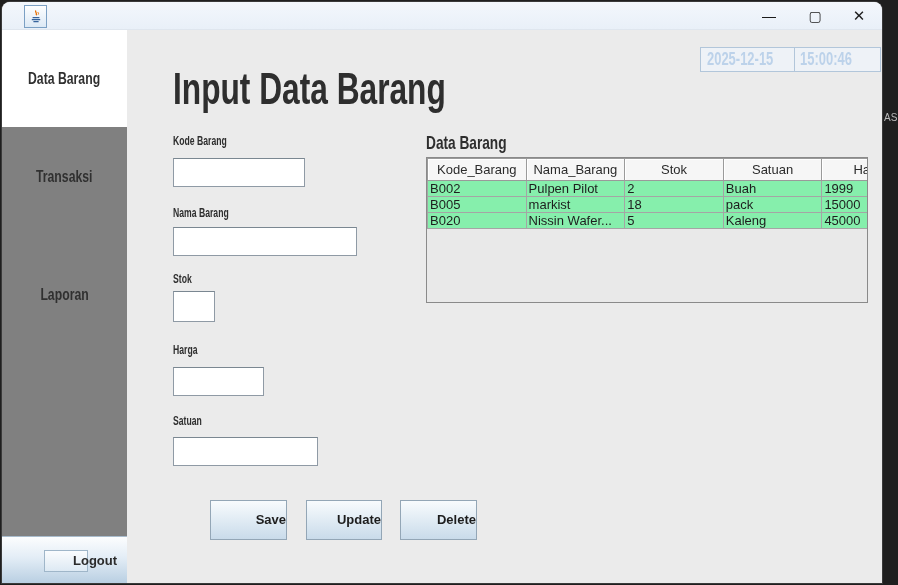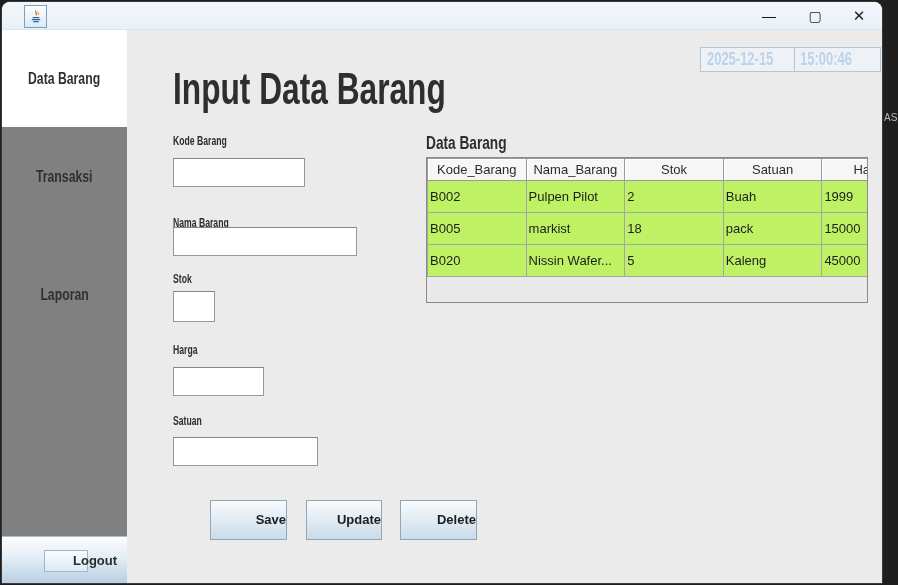--- a/index.html
+++ b/index.html
@@ -61,22 +61,22 @@
     font-family:"Liberation Sans", sans-serif; }
 
   
   .tbl-title{ position:absolute; left:299px; top:102px; font-size:19px; }
   .scrollpane{ position:absolute; left:299px; top:127px; width:442px; height:146px;
     border:1px solid #8a8a8a; background:#e9e9e9; overflow:hidden; }
   table.grid{ border-collapse:collapse; width:494px; table-layout:fixed;border-radius:28px; }
   table.grid th{ height:22px; background:#f6f6f6; border:1px solid #9a9a9a;
     box-shadow:inset 1px 1px 0 #ffffff; font-size:13px; font-weight:normal;
     color:#2b2b2b; text-align:center; }
-  table.grid td{ height:16px; background:#bef264; border:1px solid #a5a5a5;
-    font-size:13px; color:#1e1e1e; text-align:left; padding:8px 2px;
+  table.grid td{ height:16px; background:#86efac; border:1px solid #a5a5a5;
+    font-size:13px; color:#1e1e1e; text-align:left; padding:0 2px;
     overflow:hidden; white-space:nowrap; }
 
   
   .act-btn{ position:absolute; top:470px; height:40px;
     background:linear-gradient(#f8fbfd, #e3edf5 45%, #c9dbea);
     border:1px solid #93a6b6; font-size:13px; font-weight:bold; color:#1d1d1d;
     text-align:right; line-height:38px; cursor:pointer;
     font-family:"Liberation Sans", sans-serif; }
   .btn-save{ left:83px; width:77px; }
   .btn-update{ left:179px; width:76px; }
@@ -128,21 +128,21 @@
     </div>
     <div class="dt-box time-box">
       <span class="stz">15:00:46</span>
     </div>
 
     <div class="fld-label" style="left:46px; top:104px;">
       <span class="stz">Kode Barang</span>
     </div>
     <input class="fld-input" style="left: 46px; top: 128px; width: 132px; height: 29px;" value="">
 
-    <div class="fld-label" style="left:46px; top:186px;">
+    <div class="fld-label" style="left:46px; top:176px;">
       <span class="stz">Nama Barang</span>
     </div>
     <input class="fld-input" style="left: 46px; top: 197px; width: 184px; height: 29px;" value="">
 
     <div class="fld-label" style="left:46px; top:242px;">
       <span class="stz">Stok</span>
     </div>
     <input class="fld-input" style="left: 46px; top: 261px; width: 42px; height: 31px;" value="">
 
     <div class="fld-label" style="left:46px; top:313px;">

